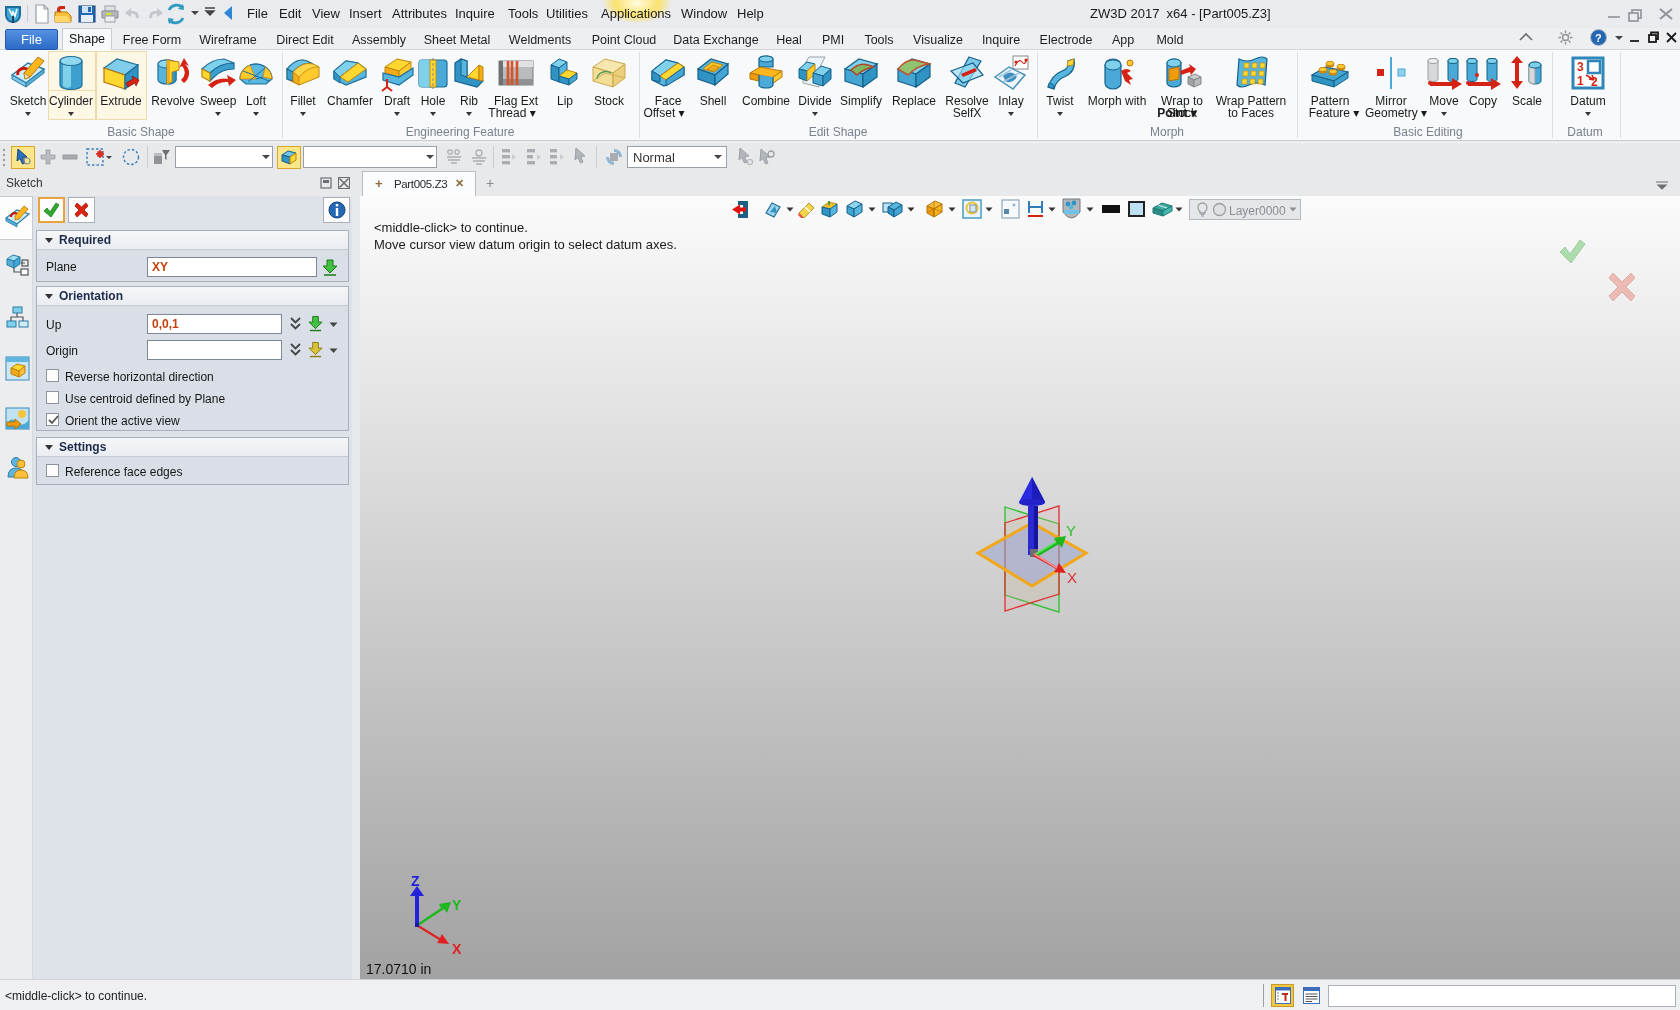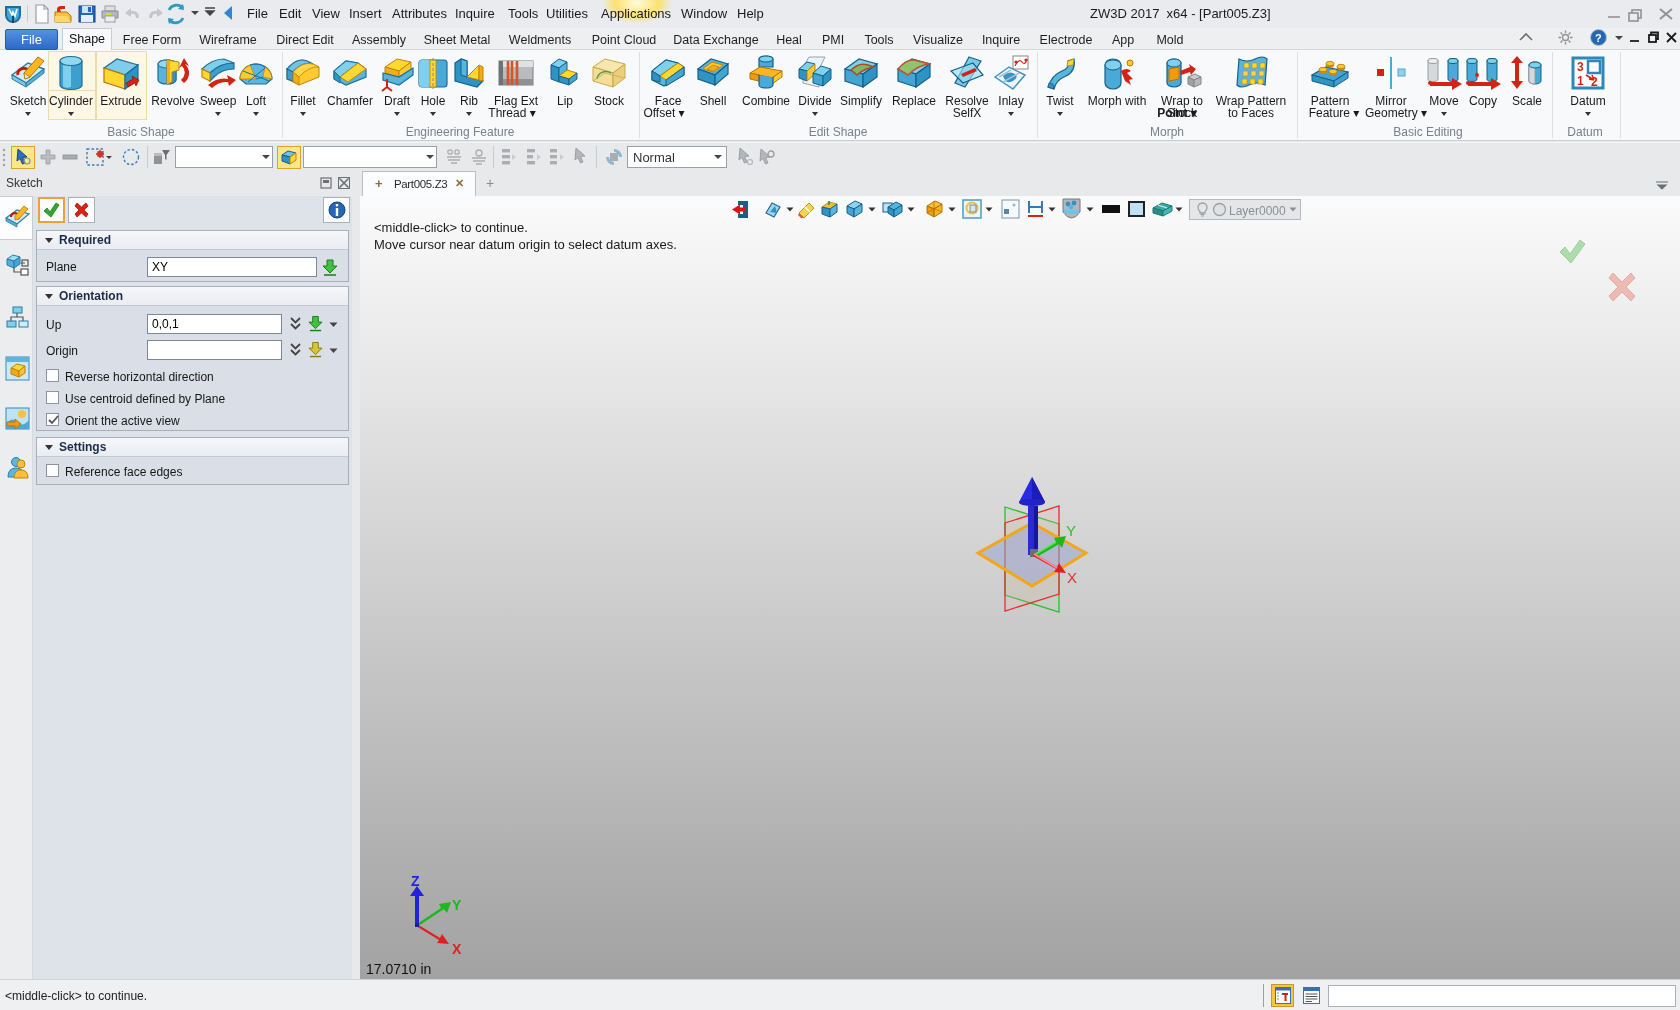--- a/index.html
+++ b/index.html
@@ -37,21 +37,21 @@
 #dockrow { left:0; top:171px; width:1680px; height:25px; background:#e7e9eb; }
 
 #strip { left:0; top:196px; width:33px; height:783px; background:#ebedef; border-right:1px solid #d7dade;}
 #panel { left:33px; top:196px; width:319px; height:783px; background:#dee2e9; }
 #splitter { left:352px; top:171px; width:8px; height:808px; background:#e7e9eb; }
 .sect { position:absolute; border:1px solid #a9afba; background:#dadfe7;}
 .shead { position:absolute; left:0; top:0; right:0; height:19px; background:linear-gradient(#f6f7f9,#e9ecf1);
   border-bottom:1px solid #c3c8d1; font-size:12px; font-weight:bold; color:#1c2b4a; padding-left:22px; line-height:19px;}
 .stri { position:absolute; left:8px; top:7px; width:0; height:0; border-left:4px solid transparent; border-right:4px solid transparent; border-top:5px solid #333;}
 .plabel { position:absolute; font-size:12px; color:#161616; }
-.pinput { position:absolute; background:#fff; border:1px solid #7e8794; font-size:12px; color:#000000; padding:2px 4px; }
+.pinput { position:absolute; background:#fff; border:1px solid #7e8794; font-size:12px; color:#c2410c; padding:2px 4px;font-weight:bold; }
 .cb { position:absolute; width:13px; height:13px; background:#fdfdfd; border:1px solid #8e949e; }
 
 #canvas { left:360px; top:196px; width:1320px; height:783px; background:linear-gradient(#fbfbfb,#a2a2a2); }
 
 #statusbar { left:0; top:979px; width:1680px; height:31px; background:#eef0f2; border-top:1px solid #cfd3d7;}
 </style>
 </head>
 <body>
 
 <div class="abs" id="titlebar"></div>
@@ -774,21 +774,21 @@
 <span class="plabel" style="left:65px;top:414px;">Orient the active view</span>
 
 <div class="sect" style="left:36px;top:437px;width:313px;height:48px;">
  <div class="shead"><span class="stri"></span>Settings</div>
 </div>
 <div class="cb" style="left:46px;top:464px;"></div>
 <span class="plabel" style="left:65px;top:465px;">Reference face edges</span>
 </div>
 <div id="canvascontent">
 <span class="tx" style="left:374px;top:220px;font-size:13px;color:#1a1a1a;">&lt;middle-click&gt; to continue.</span>
-<span class="tx" style="left:374px;top:237px;font-size:13px;color:#1a1a1a;">Move cursor near datum origin to select datum axes.</span>
+<span class="tx" style="left:374px;top:237px;font-size:13px;color:#1a1a1a;">Move cursor view datum origin to select datum axes.</span>
 
 <div id="ctb">
 <svg class="abs" style="left:731px;top:200px" width="19" height="19" viewBox="0 0 19 19">
         <path d="M7 1 H17 V18 H7 V14 H12 V5 H7 Z" fill="#1d5e86"></path>
         <path d="M1 9.5 L9 4.5 L9 7.5 L15 7.5 L15 11.5 L9 11.5 L9 14.5 Z" fill="#e11111"></path>
       </svg>
 <svg class="abs" style="left:763px;top:201px" width="19" height="18" viewBox="0 0 19 18">
         <path d="M3 12 L9 2 L17 6 L11 16 Z" fill="#9fd4ec" stroke="#1d6e9a" stroke-width="1.2"></path>
         <path d="M7 11 L12 5 L14 12 Z" fill="#2f93c4"></path>
       </svg>

